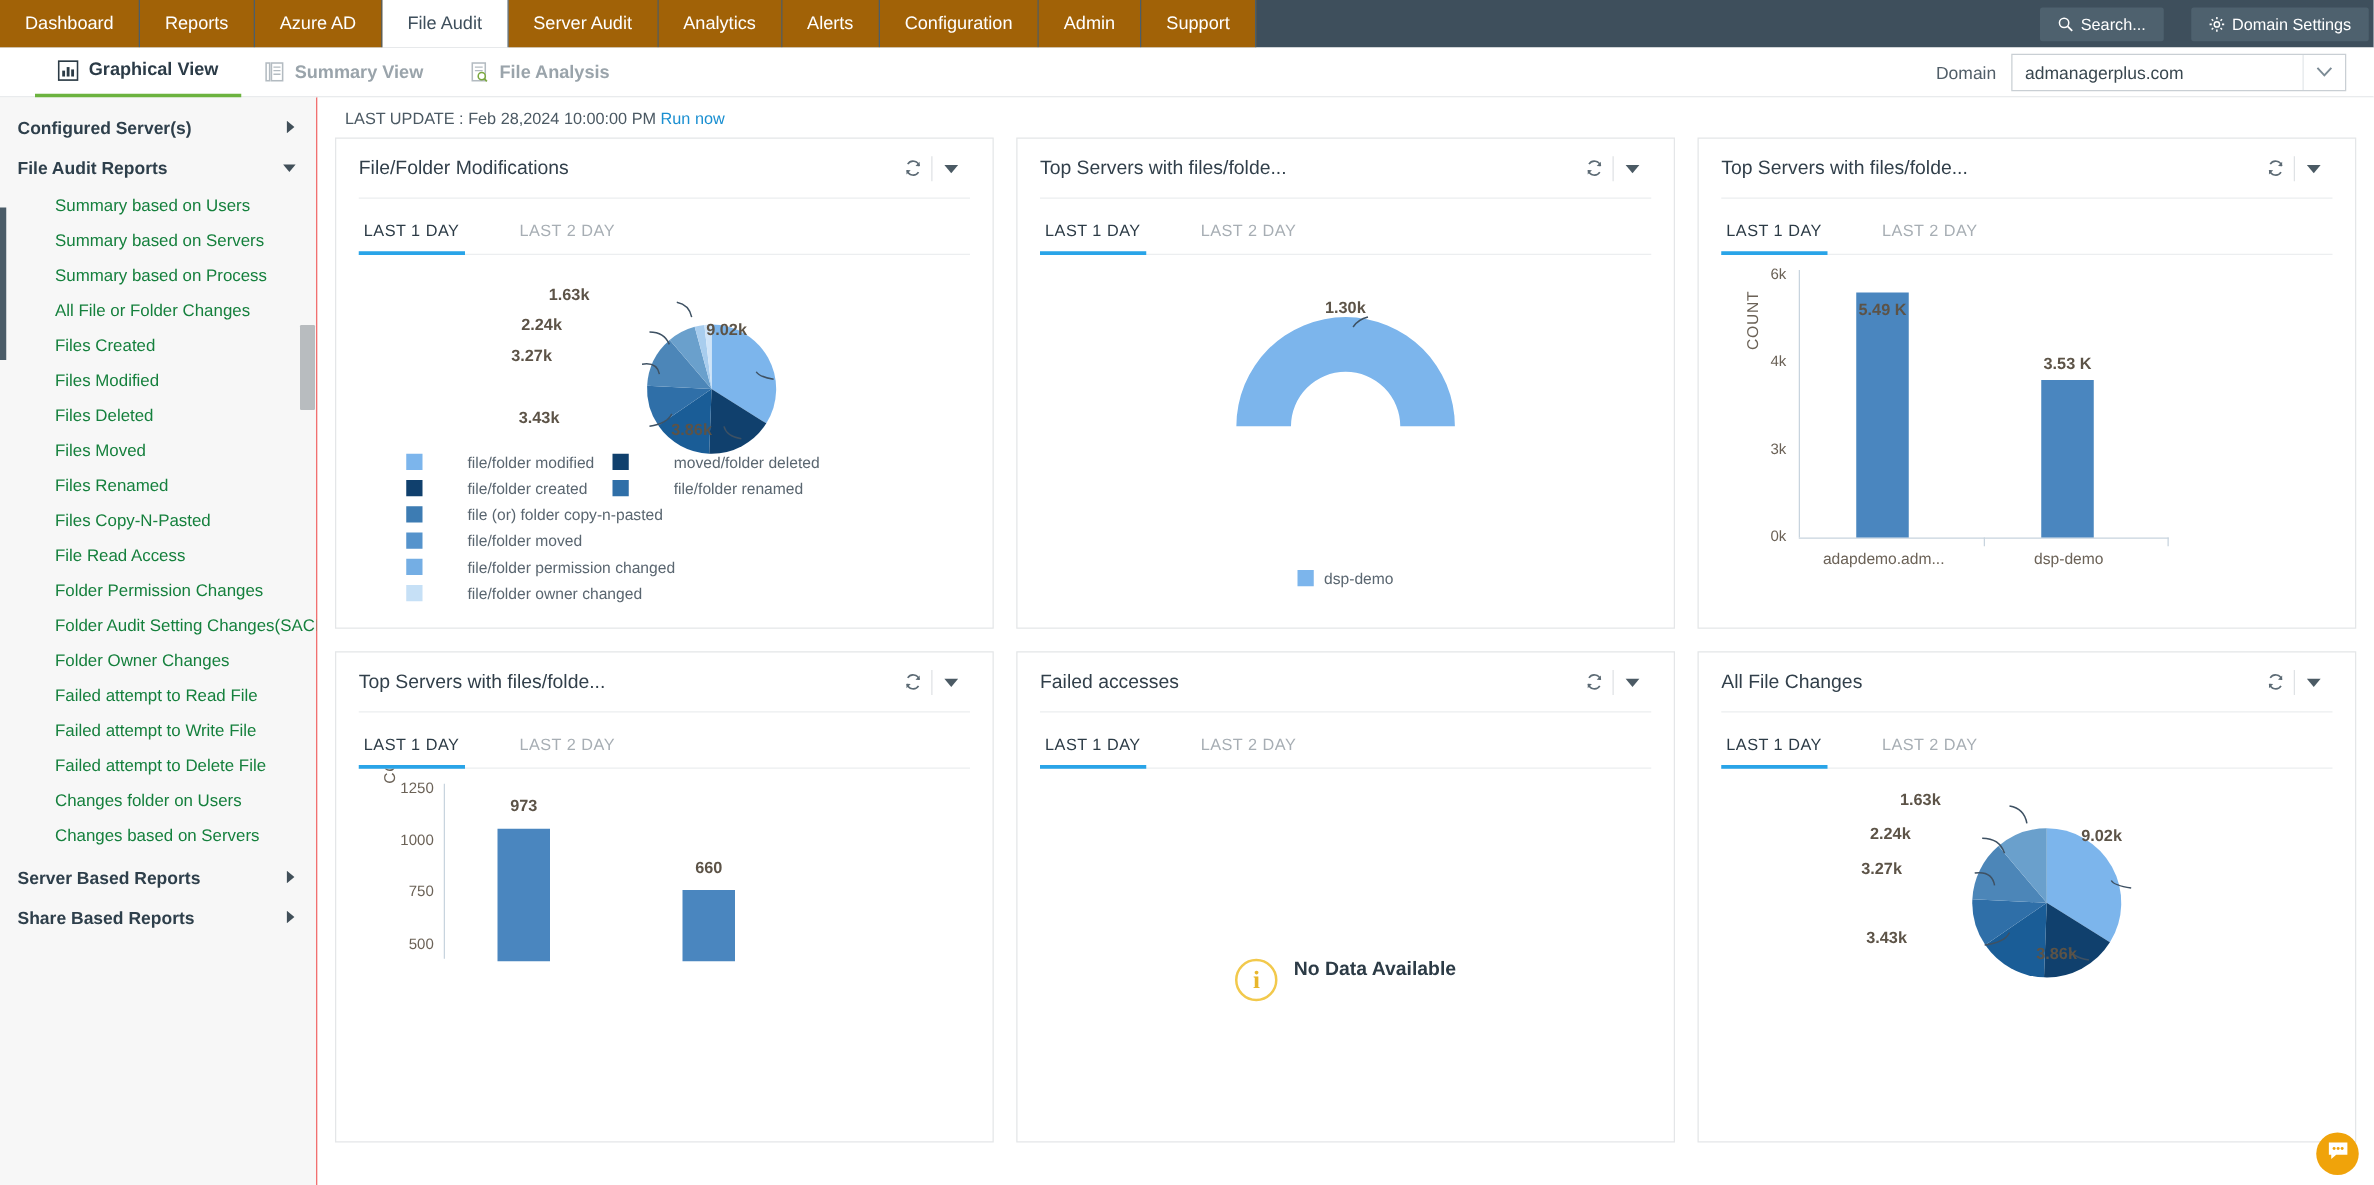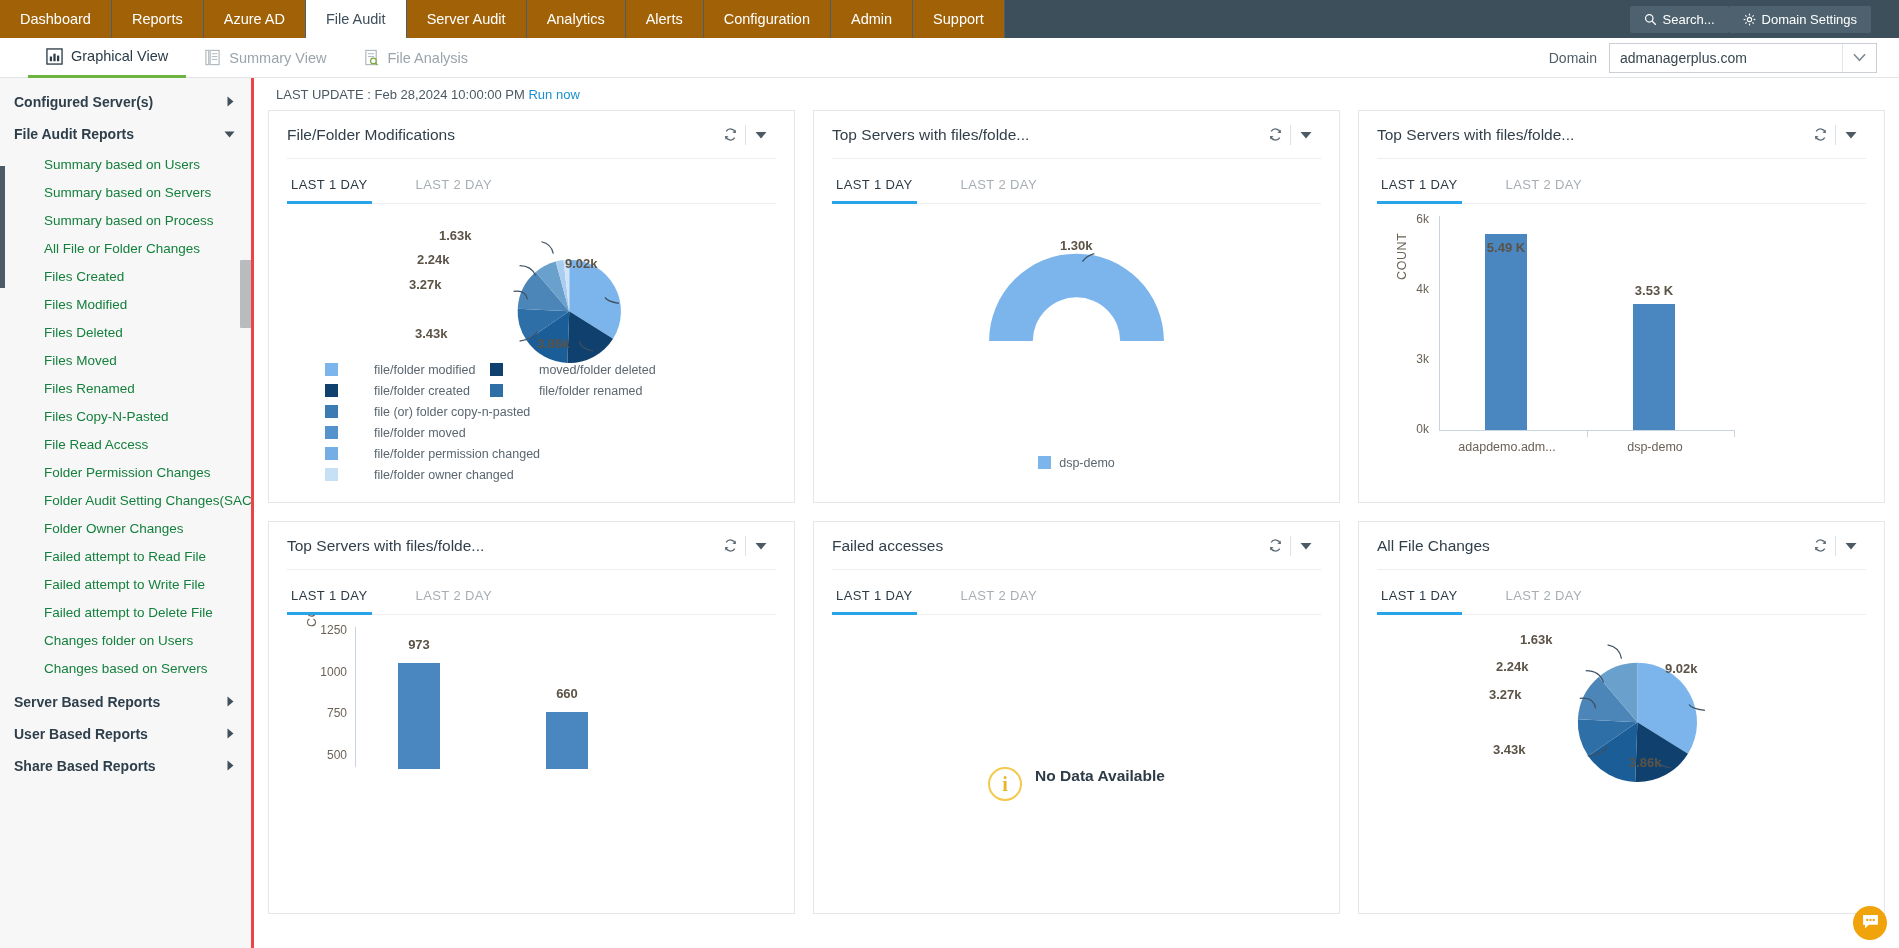--- a/index.html
+++ b/index.html
@@ -32,22 +32,22 @@
   }
   .nav-tab.active {
     background: #ffffff;
     color: #3e4f5c;
     font-weight: normal;
   }
   .topnav-right {
     margin-left: auto;
     display: flex;
     align-items: center;
-    gap: 0;
-    padding-right: 28px;
+    gap: 22px;
+    padding-right: 4px;
   }
   .nav-pill {
     display: flex; align-items: center; gap: 6px;
     background: #4e616e;
     color: #ffffff;
     font-size: 13px;
     padding: 6px 14px;
     border-radius: 2px;
     cursor: pointer;
     white-space: nowrap;
@@ -64,20 +64,21 @@
     padding-left: 28px;
     position: relative;
   }
   .subtab {
     display: flex; align-items: center; gap: 8px;
     font-size: 14.5px;
     padding: 0 18px;
     height: 40px;
     cursor: pointer;
     color: #9aa4ab;
+    font-weight: bold;
   }
   .subtab.active {
     color: #2b3b47;
     border-bottom: 3px solid #6cb33f;
   }
   .subtab .ico { display: inline-flex; }
   .subnav-right {
     margin-left: auto;
     display: flex; align-items: center; gap: 12px;
     padding-right: 22px;
@@ -102,21 +103,21 @@
   }
 
   
   .body-wrap { display: flex; height: calc(948px - 78px); }
 
   
   .sidebar {
     width: 254px;
     min-width: 254px;
     background: #f7f7f7;
-    border-right: 3px solid #ef4444;
+    border-right: 1px solid #ef4444;
     overflow: hidden;
     position: relative;
     padding-top: 8px;
   }
   .side-group {
     display: flex; align-items: center;
     height: 32px;
     padding: 0 16px 0 14px;
     font-size: 14px;
     font-weight: bold;
@@ -471,28 +472,20 @@
 
     <div class="side-group" style="margin-top:4px;">
       <span>Server Based Reports</span>
       <span class="arrow">
         <svg width="9" height="11" viewBox="0 0 9 11">
             <path d="M1.5 0.5 L7.5 5.5 L1.5 10.5 Z" fill="#414f59"></path>
           </svg>
       </span>
     </div>
     <div class="side-group">
-      <span>User Based Reports</span>
-      <span class="arrow">
-        <svg width="9" height="11" viewBox="0 0 9 11">
-            <path d="M1.5 0.5 L7.5 5.5 L1.5 10.5 Z" fill="#414f59"></path>
-          </svg>
-      </span>
-    </div>
-    <div class="side-group">
       <span>Share Based Reports</span>
       <span class="arrow">
         <svg width="9" height="11" viewBox="0 0 9 11">
             <path d="M1.5 0.5 L7.5 5.5 L1.5 10.5 Z" fill="#414f59"></path>
           </svg>
       </span>
     </div>
   </div>
 
   <div class="main">

